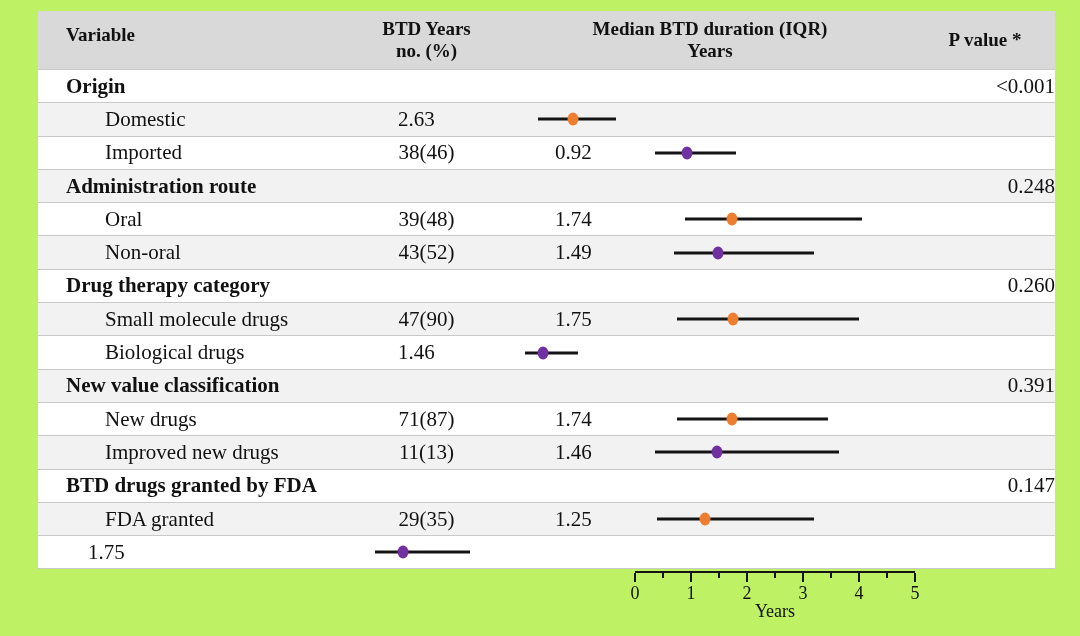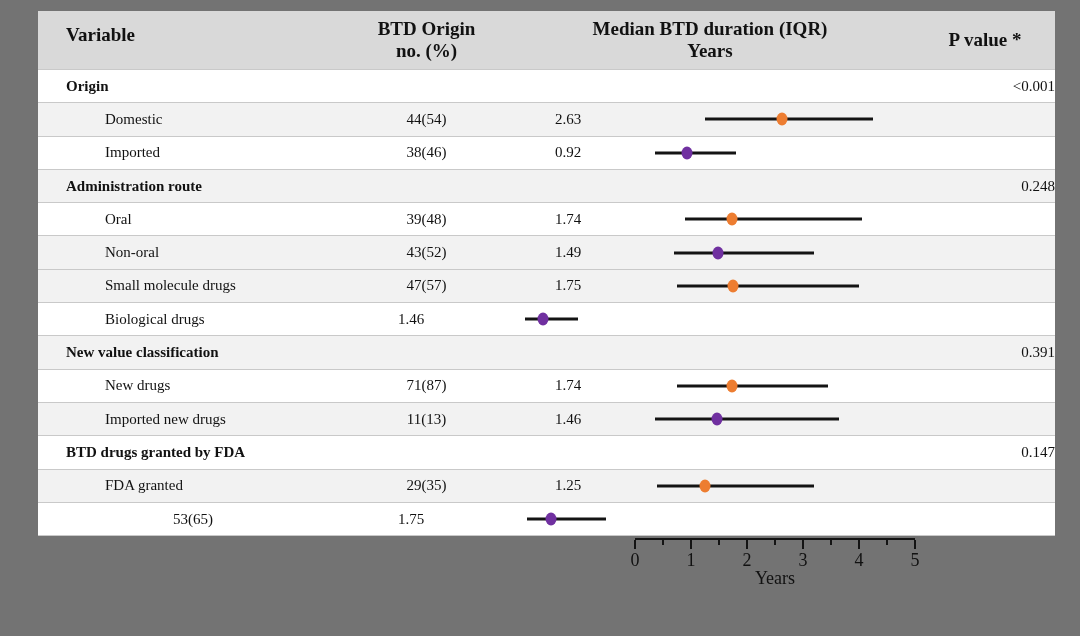--- a/index.html
+++ b/index.html
@@ -1,36 +1,36 @@
 <!DOCTYPE html>
 <html style="--orange: #ED7D31; --purple: #7030A0; --header_bg: #D9D9D9; --alt_row_bg: #F2F2F2; --row_bg: #FFFFFF; --border: #C9C9C9; --line: #141414;"><head>
 <meta charset="utf-8">
 <style>
   html,body{margin:0;padding:0;background:#ffffff;}
   .page{
-    position:relative;width:1080px;height:636px;background:#737373;overflow:hidden;
+    position:relative;width:1080px;height:636px;background:#bef264;overflow:hidden;
     font-family:"Liberation Serif","DejaVu Serif",serif;color:#111;
   }
   .tablewrap{position:absolute;left:38px;top:11px;width:1017px;}
   
   .header{
     display:grid;grid-template-columns:310px 157px 410px 1fr;
     height:59px;align-items:center;background:var(--header_bg,#d9d9d9);
     border-bottom:1px solid var(--border,#c9c9c9);
     font-weight:bold;font-size:19px;box-sizing:border-box;
   }
   .th-var{align-self:start;padding-top:13px;padding-left:28px;}
   .two{text-align:center;line-height:1.18;}
   .th-p{text-align:center;}
   
   .r{
     display:grid;grid-template-columns:310px 157px 130px 280px 1fr;
     height:33.3px;box-sizing:border-box;align-items:center;
     border-bottom:1px solid var(--border,#c9c9c9);
-    font-size:15px;background:var(--row_bg,#ffffff);
+    font-size:21px;background:var(--row_bg,#ffffff);
   }
   .r.odd{background:var(--alt_row_bg,#f2f2f2);}
   .c-var{display:flex;align-items:center;height:100%;}
   .cat{font-weight:bold;padding-left:28px;}
   .sub{padding-left:67px;}
   .c-count{text-align:center;}
   .c-median{padding-left:50px;}
   .c-p{text-align:right;}
   .c-plot{position:relative;height:100%;}
   .whisker{position:absolute;top:50%;transform:translateY(-50%);height:3px;background:var(--line,#141414);}
@@ -47,41 +47,40 @@
 </style>
 </head>
 <body>
 
 <div class="page">
   <div class="tablewrap">
 
     <div class="header">
       <div class="th-var">Variable</div>
       <div class="two">
-        <div>BTD Origin</div>
+        <div>BTD Years</div>
         <div>no. (%)</div>
       </div>
       <div class="two">
         <div>Median BTD duration (IQR)</div>
         <div>Years</div>
       </div>
       <div class="th-p">P value *</div>
     </div>
 
     <div>
         <div class="r">
           <div class="c-var cat">Origin</div>
           <div class="c-count"></div>
           <div class="c-median"></div>
           <div class="c-plot"></div>
           <div class="c-p">&lt;0.001</div>
         </div>
         <div class="r odd">
           <div class="c-var sub">Domestic</div>
-          <div class="c-count">44(54)</div>
           <div class="c-median">2.63</div>
           <div class="c-plot">
             <div class="whisker" style="left: 25%; width: 60%;"></div>
             <div class="dot" style="left: 52.6%; background: rgb(237, 125, 49);"></div>
           </div>
           <div class="c-p"></div>
         </div>
         <div class="r">
           <div class="c-var sub">Imported</div>
           <div class="c-count">38(46)</div>
@@ -112,23 +111,30 @@
         <div class="r odd">
           <div class="c-var sub">Non-oral</div>
           <div class="c-count">43(52)</div>
           <div class="c-median">1.49</div>
           <div class="c-plot">
             <div class="whisker" style="left: 14%; width: 50%;"></div>
             <div class="dot" style="left: 29.8%; background: rgb(112, 48, 160);"></div>
           </div>
           <div class="c-p"></div>
         </div>
+        <div class="r">
+          <div class="c-var cat">Drug therapy category</div>
+          <div class="c-count"></div>
+          <div class="c-median"></div>
+          <div class="c-plot"></div>
+          <div class="c-p">0.260</div>
+        </div>
         <div class="r odd">
           <div class="c-var sub">Small molecule drugs</div>
-          <div class="c-count">47(57)</div>
+          <div class="c-count">47(90)</div>
           <div class="c-median">1.75</div>
           <div class="c-plot">
             <div class="whisker" style="left: 15%; width: 65%;"></div>
             <div class="dot" style="left: 35%; background: rgb(237, 125, 49);"></div>
           </div>
           <div class="c-p"></div>
         </div>
         <div class="r">
           <div class="c-var sub">Biological drugs</div>
           <div class="c-median">1.46</div>
@@ -149,21 +155,21 @@
           <div class="c-var sub">New drugs</div>
           <div class="c-count">71(87)</div>
           <div class="c-median">1.74</div>
           <div class="c-plot">
             <div class="whisker" style="left: 15%; width: 54%;"></div>
             <div class="dot" style="left: 34.8%; background: rgb(237, 125, 49);"></div>
           </div>
           <div class="c-p"></div>
         </div>
         <div class="r odd">
-          <div class="c-var sub">Imported new drugs</div>
+          <div class="c-var sub">Improved new drugs</div>
           <div class="c-count">11(13)</div>
           <div class="c-median">1.46</div>
           <div class="c-plot">
             <div class="whisker" style="left: 7%; width: 66%;"></div>
             <div class="dot" style="left: 29.2%; background: rgb(112, 48, 160);"></div>
           </div>
           <div class="c-p"></div>
         </div>
         <div class="r">
           <div class="c-var cat">BTD drugs granted by FDA</div>
@@ -176,21 +182,20 @@
           <div class="c-var sub">FDA granted</div>
           <div class="c-count">29(35)</div>
           <div class="c-median">1.25</div>
           <div class="c-plot">
             <div class="whisker" style="left: 8%; width: 56%;"></div>
             <div class="dot" style="left: 25%; background: rgb(237, 125, 49);"></div>
           </div>
           <div class="c-p"></div>
         </div>
         <div class="r">
-          <div class="c-count">53(65)</div>
           <div class="c-median">1.75</div>
           <div class="c-plot">
             <div class="whisker" style="left: 17%; width: 61%;"></div>
             <div class="dot" style="left: 35%; background: rgb(112, 48, 160);"></div>
           </div>
           <div class="c-p"></div>
         </div>
       </div>
 
     <div class="axis-area">

